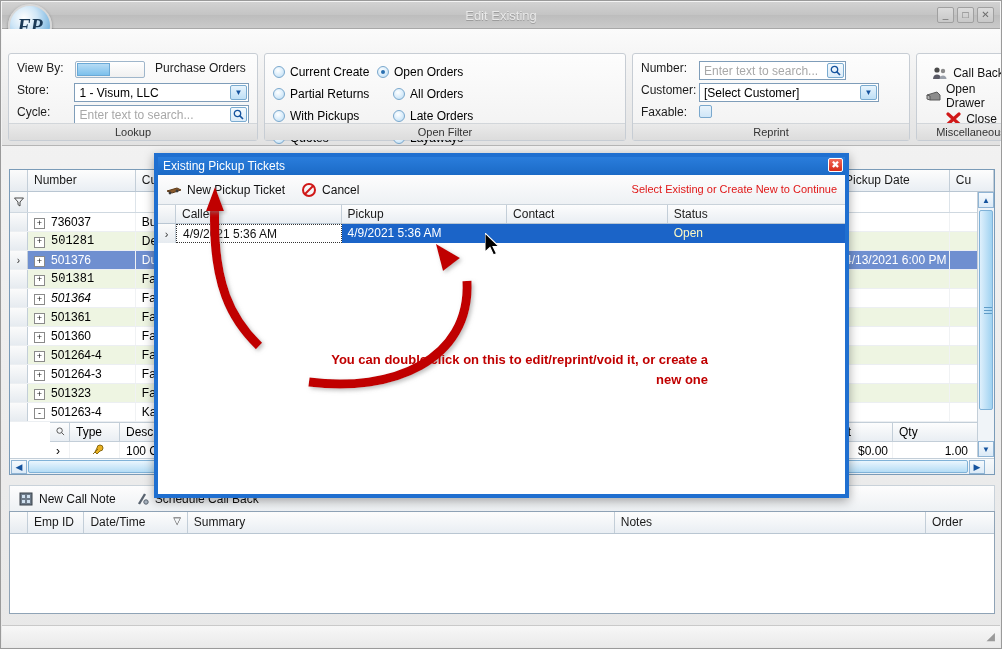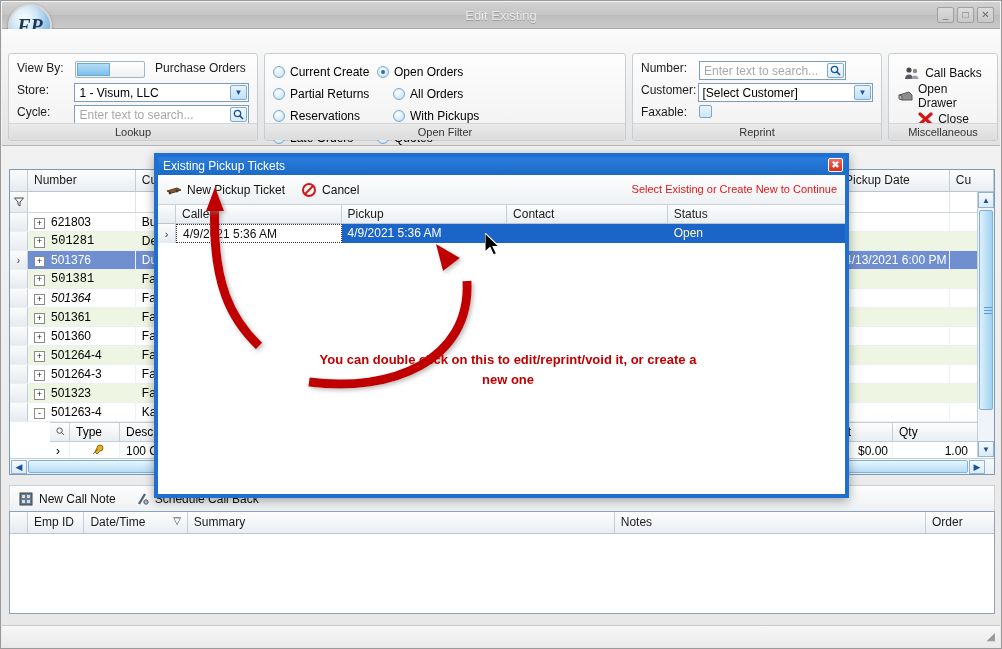--- a/index.html
+++ b/index.html
@@ -282,21 +282,21 @@
   }
   .dgr { display: flex; height: 19px; font-size: 12px; }
   .dgr-c { padding: 2px 0 0 6px; overflow: hidden; white-space: nowrap; }
 
   
   .anno-text {
     position: absolute; left: 307px; top: 349px;
     width: 400px;
     color: #c00000; font-weight: bold; font-size: 13px;
     line-height: 20px;
-    text-align: center;
+    text-align: right;
     z-index: 40;
   }
   .anno-svg { position: absolute; left: 0; top: 0; width: 1002px; height: 649px; pointer-events: none; z-index: 35; }
   .cursor { position: absolute; left: 484px; top: 232px; z-index: 50; }
 </style>
 </head>
 <body>
 
 <div id="app">
 
@@ -361,43 +361,39 @@
           <div class="radio" style="width:120px">
               <span class="radio-dot"></span>
               <span>Partial Returns</span>
             </div>
           <div class="radio">
               <span class="radio-dot"></span>
               <span>All Orders</span>
             </div>
           <div class="radio" style="width:120px">
               <span class="radio-dot"></span>
-              <span>Reservations</span>
-            </div>
-          <div class="radio" style="width:120px">
-              <span class="radio-dot"></span>
               <span>With Pickups</span>
             </div>
           <div class="radio">
               <span class="radio-dot"></span>
               <span>Late Orders</span>
             </div>
           <div class="radio" style="width:120px">
               <span class="radio-dot"></span>
               <span>Quotes</span>
             </div>
           <div class="radio" style="width:120px">
               <span class="radio-dot"></span>
               <span>Layaways</span>
             </div>
         </div>
         <div class="rgroup-cap">Open Filter</div>
       </div>
 
-      <div class="rgroup" style="width:250px">
+      <div class="rgroup" style="width:278px">
         <div class="rgroup-body">
           <div class="row">
             <div class="lbl" style="width:58px">Number:</div>
             <div class="combo placeholder" style="width:147px">
               <span>Enter text to search...</span>
               <span class="search-btn">
                 <svg width="11" height="11" viewBox="0 0 11 11">
                     <circle cx="4.5" cy="4.5" r="3.2" fill="none" stroke="#15539e" stroke-width="1.3"></circle>
                     <line x1="6.9" y1="6.9" x2="10" y2="10" stroke="#15539e" stroke-width="1.6"></line>
                   </svg>
@@ -472,21 +468,21 @@
       </div>
       <div class="fr-cell" style="width:110px"></div>
       <div class="fr-cell" style="width:718px"></div>
       <div class="fr-cell" style="width:113px"></div>
       <div class="fr-cell" style="width:45px"></div>
     </div>
 
     <div id="rows-host">
         <div class="grow">
           <div class="rowhdr"></div>
-          <div class="gc" style="width: 110px;"><span class="expander">+</span><span>621803</span></div>
+          <div class="gc" style="width: 110px;"><span class="expander">+</span><span>736037</span></div>
           <div class="gc" style="width: 718px;">Budde,</div>
           <div class="gc" style="width: 113px;"></div>
           <div class="gc" style="width: 45px;"></div>
         </div>
         <div class="grow alt">
           <div class="rowhdr"></div>
           <div class="gc" style="width: 110px; font-family: Liberation Mono, monospace;"><span class="expander">+</span><span>501281</span></div>
           <div class="gc" style="width: 718px;">Deleted</div>
           <div class="gc" style="width: 113px;"></div>
           <div class="gc" style="width: 45px;"></div>

